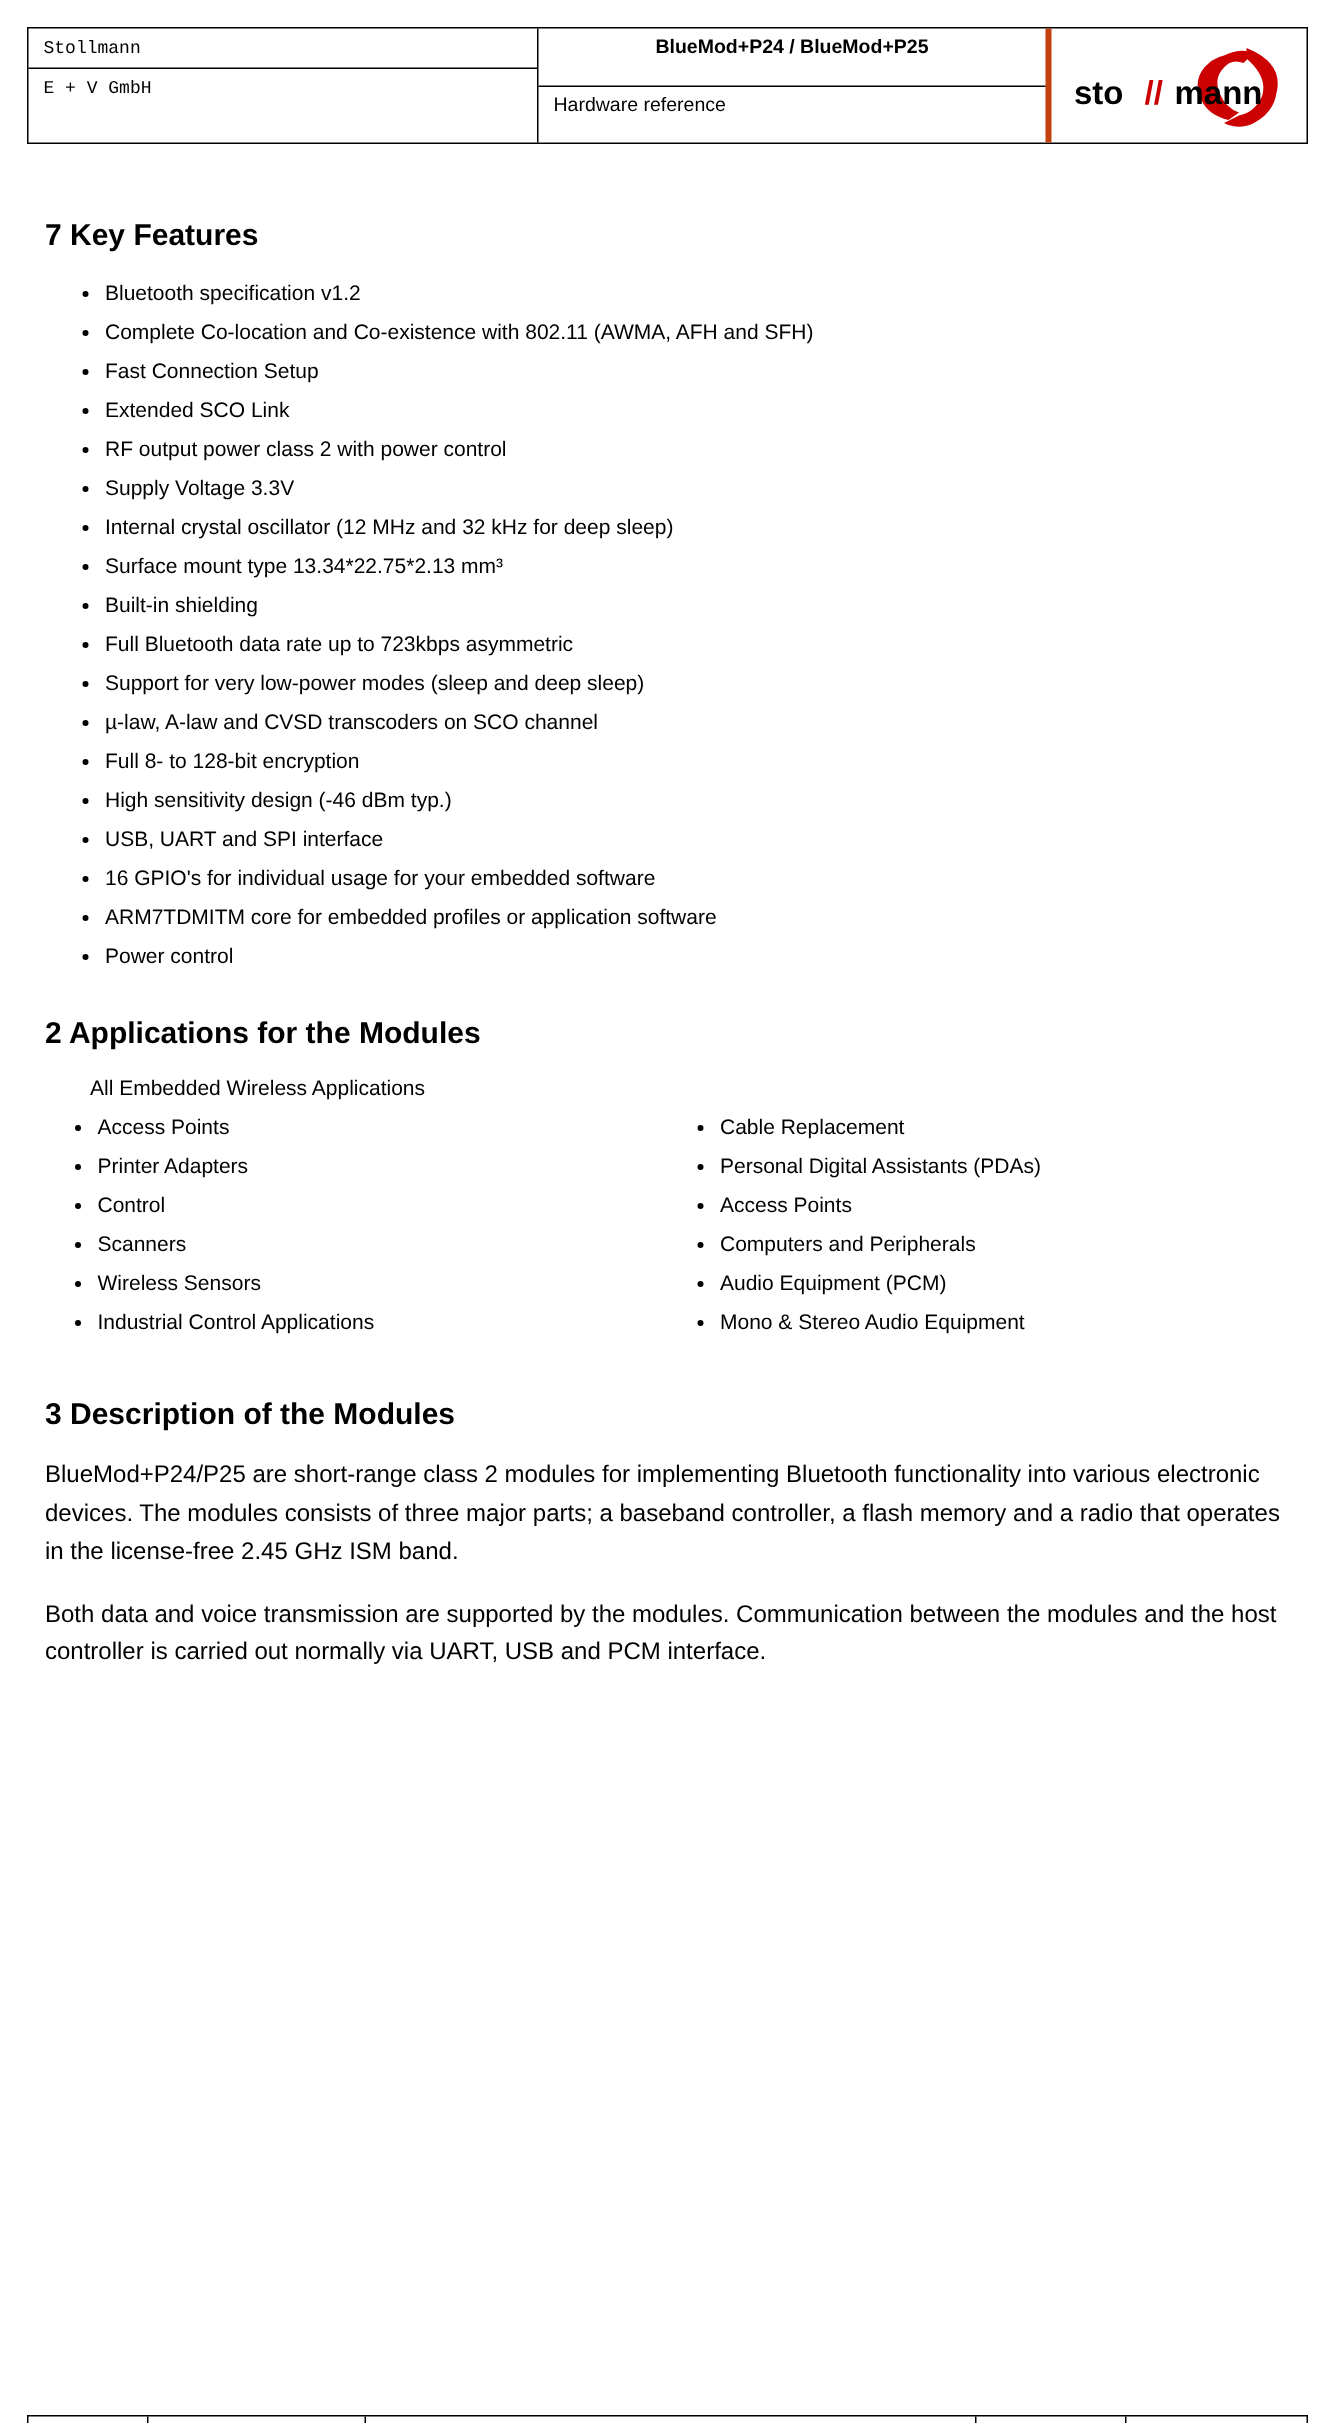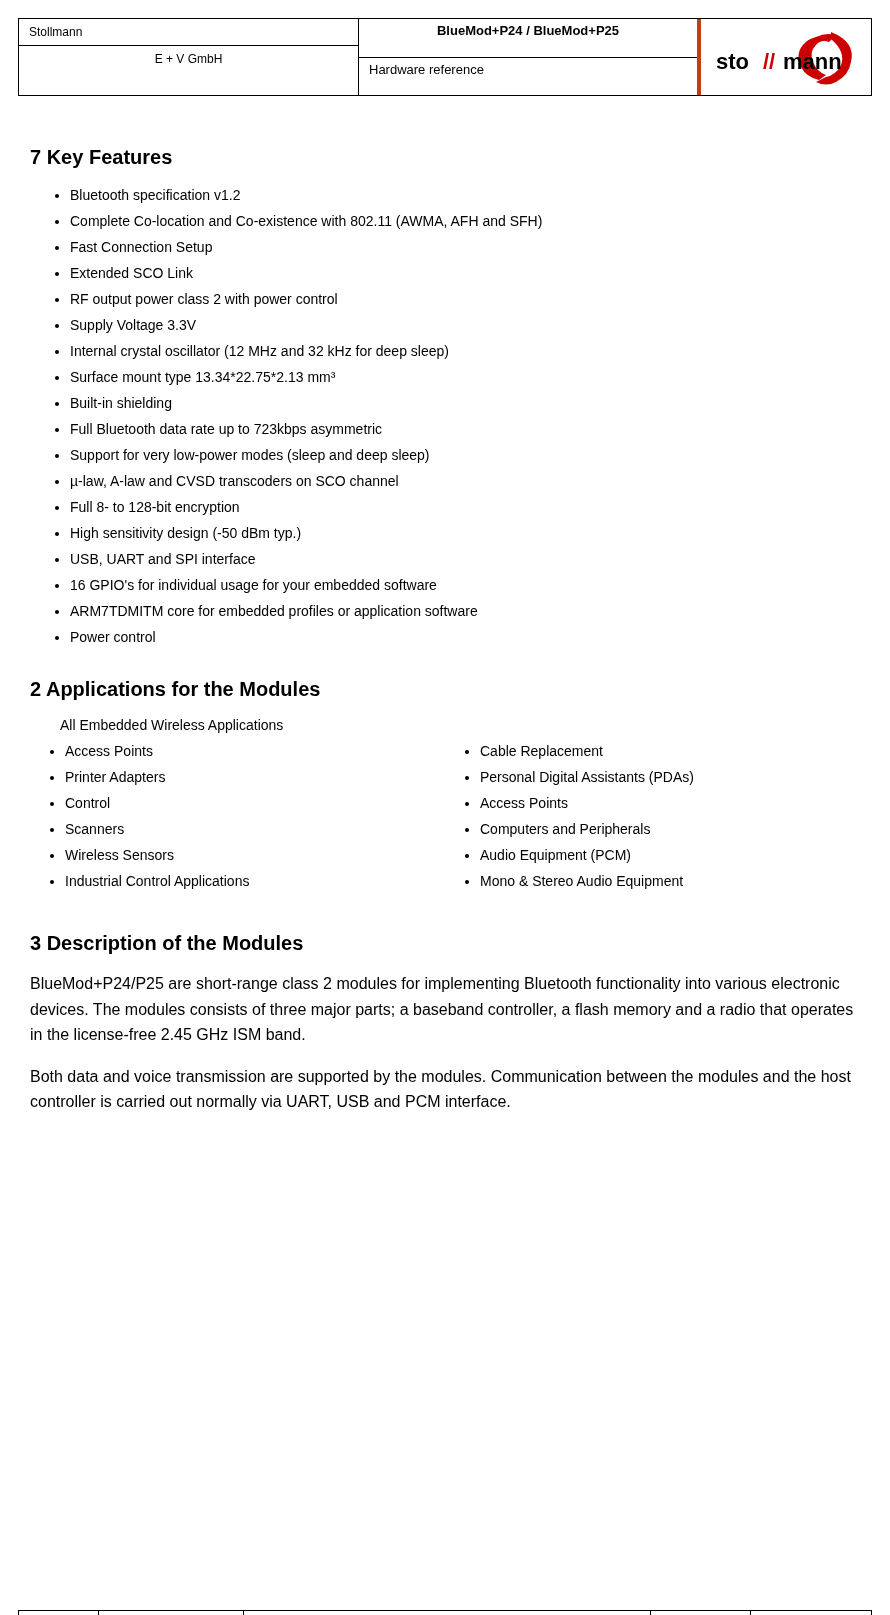--- a/index.html
+++ b/index.html
@@ -26,30 +26,30 @@
       display: flex;
       border: 1px solid #000;
       margin: 18px 18px 0 18px;
     }
     .header-left {
       display: flex;
       flex-direction: column;
       border-right: 1px solid #000;
       width: 340px;
       min-width: 340px;
+      font-family: Liberation Mono, monospace;
     }
     .header-left-top {
       padding: 6px 10px;
       font-size: 12px;
       border-bottom: 1px solid #000;
     }
     .header-left-bottom {
       padding: 6px 10px;
       font-size: 12px;
-      text-align: center;
     }
     .header-right-top {
       padding: 4px 10px;
       font-size: 13px;
       font-weight: bold;
       text-align: center;
       border-bottom: 1px solid #000;
       flex: 1;
     }
     .header-right-bottom {
@@ -195,21 +195,21 @@
       <li>Extended SCO Link</li>
       <li>RF output power class 2 with power control</li>
       <li>Supply Voltage 3.3V</li>
       <li>Internal crystal oscillator (12 MHz and 32 kHz for deep sleep)</li>
       <li>Surface mount type 13.34*22.75*2.13 mm³</li>
       <li>Built-in shielding</li>
       <li>Full Bluetooth data rate up to 723kbps asymmetric</li>
       <li>Support for very low-power modes (sleep and deep sleep)</li>
       <li>µ-law, A-law and CVSD transcoders on SCO channel</li>
       <li>Full 8- to 128-bit encryption</li>
-      <li>High sensitivity design (-50 dBm typ.)</li>
+      <li>High sensitivity design (-46 dBm typ.)</li>
       <li>USB, UART and SPI interface</li>
       <li>16 GPIO's for individual usage for your embedded software</li>
       <li>ARM7TDMITM core for embedded profiles or application software</li>
       <li>Power control</li>
     </ul>
 
     <div class="section-heading">2   Applications for the Modules</div>
 
     <div class="sub-text">All Embedded Wireless Applications</div>
 

